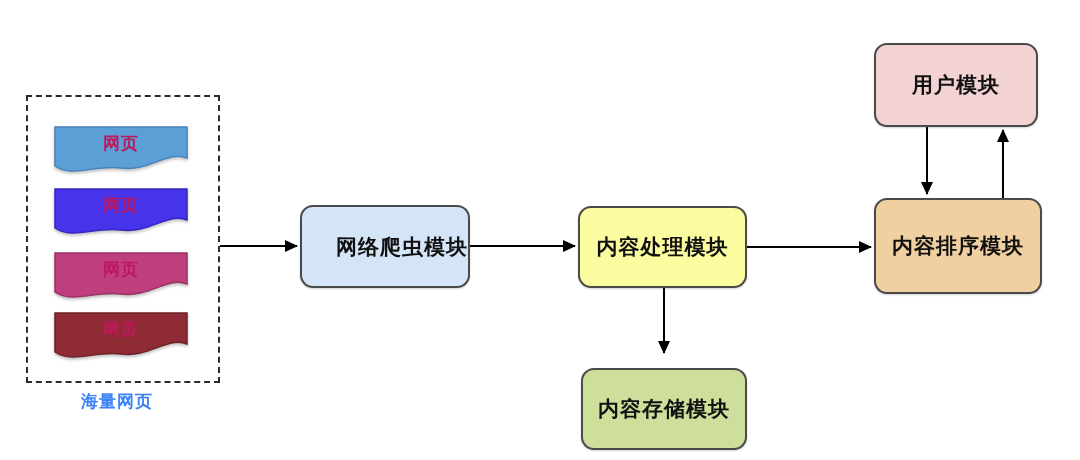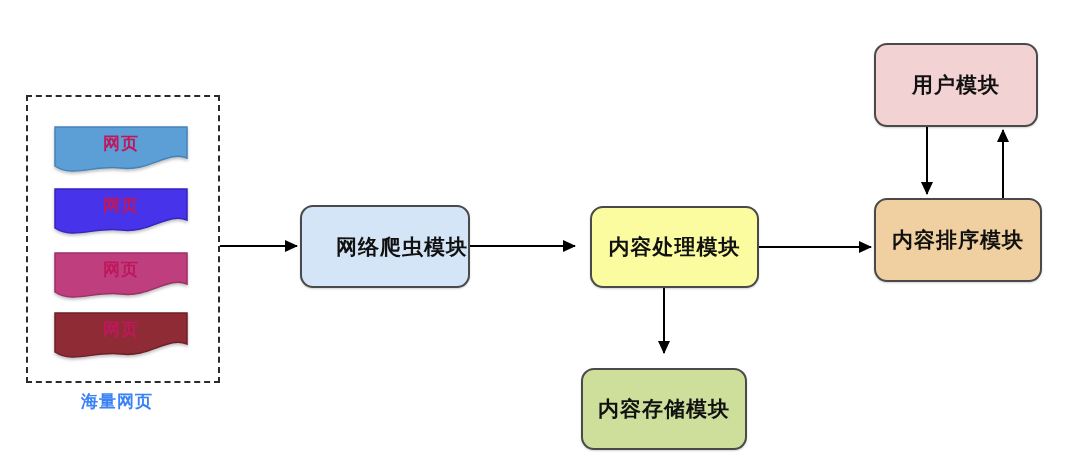--- a/index.html
+++ b/index.html
@@ -72,23 +72,23 @@
     display: flex;
     align-items: center;
     justify-content: center;
     font-size: 21px;
     font-weight: 600;
     color: #111111;
     letter-spacing: 1px;
     box-shadow: 0 1px 2px rgba(0,0,0,0.18);
   }
   .module-crawler    { left: 300px; top: 205px; width: 170px; height: 83px; justify-content: flex-end; }
-  .module-processing { left: 578px; top: 206px; width: 169px; height: 82px; margin-left: 12px; }
+  .module-processing { left: 578px; top: 206px; width: 169px; height: 82px; }
   .module-storage    { left: 581px; top: 356px; width: 166px; height: 82px; margin-top: 12px; }
-  .module-ranking    { left: 874px; top: 198px; width: 168px; height: 84px; }
+  .module-ranking    { left: 874px; top: 198px; width: 168px; height: 96px; }
   .module-user       { left: 874px; top: 43px;  width: 164px; height: 84px; }
 </style>
 </head>
 <body>
 
 <div class="canvas">
 
   <svg class="edges-layer" width="1080" height="460" viewBox="0 0 1080 460">
     <defs>
       <marker id="ah" markerUnits="userSpaceOnUse" markerWidth="14" markerHeight="12" refX="12" refY="6" orient="auto">

